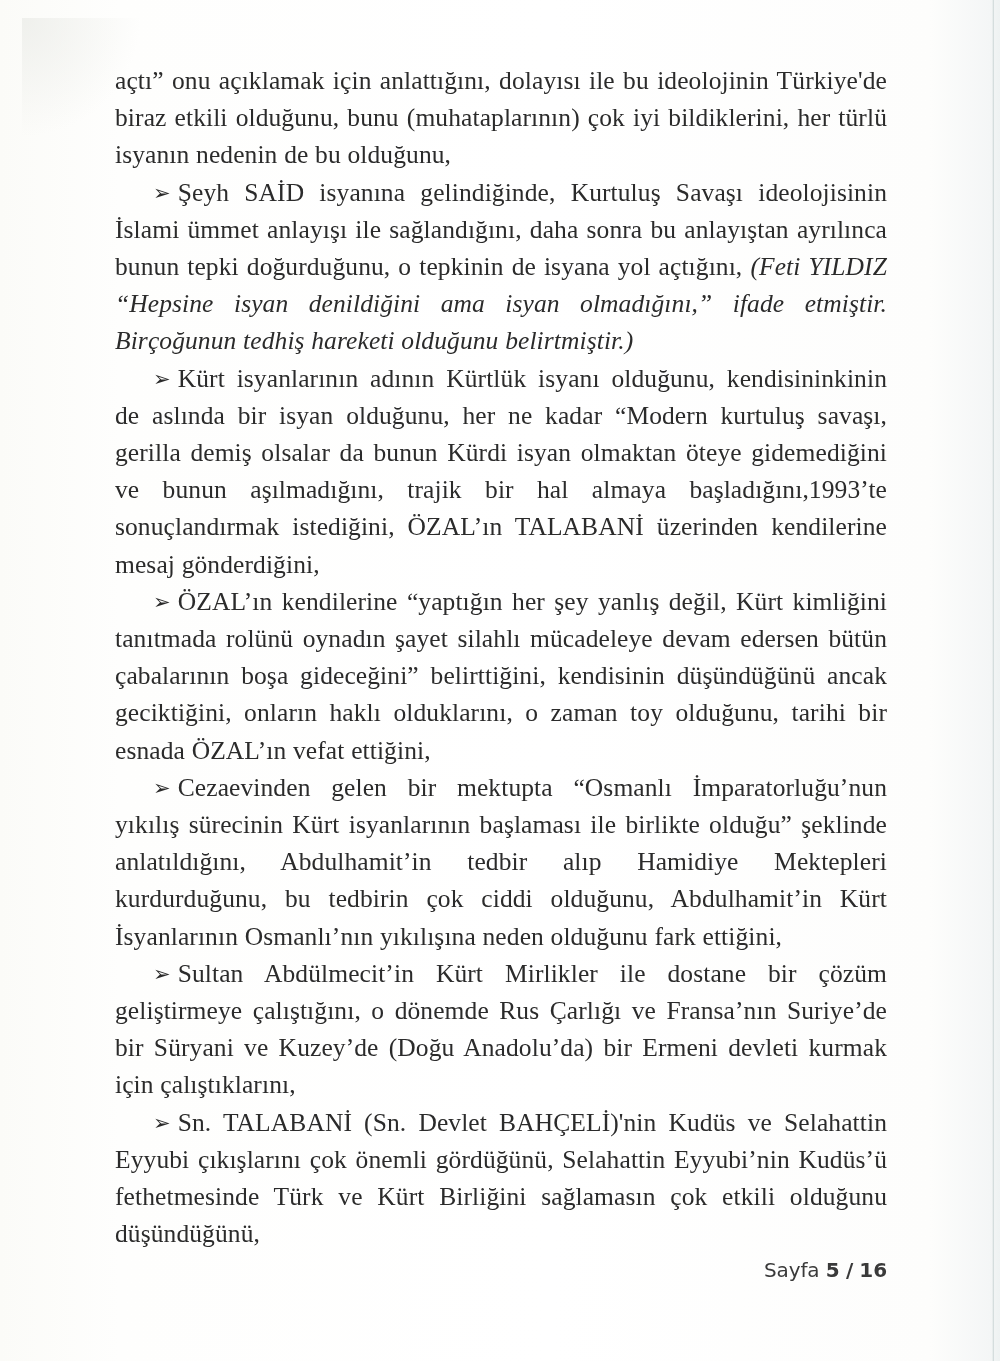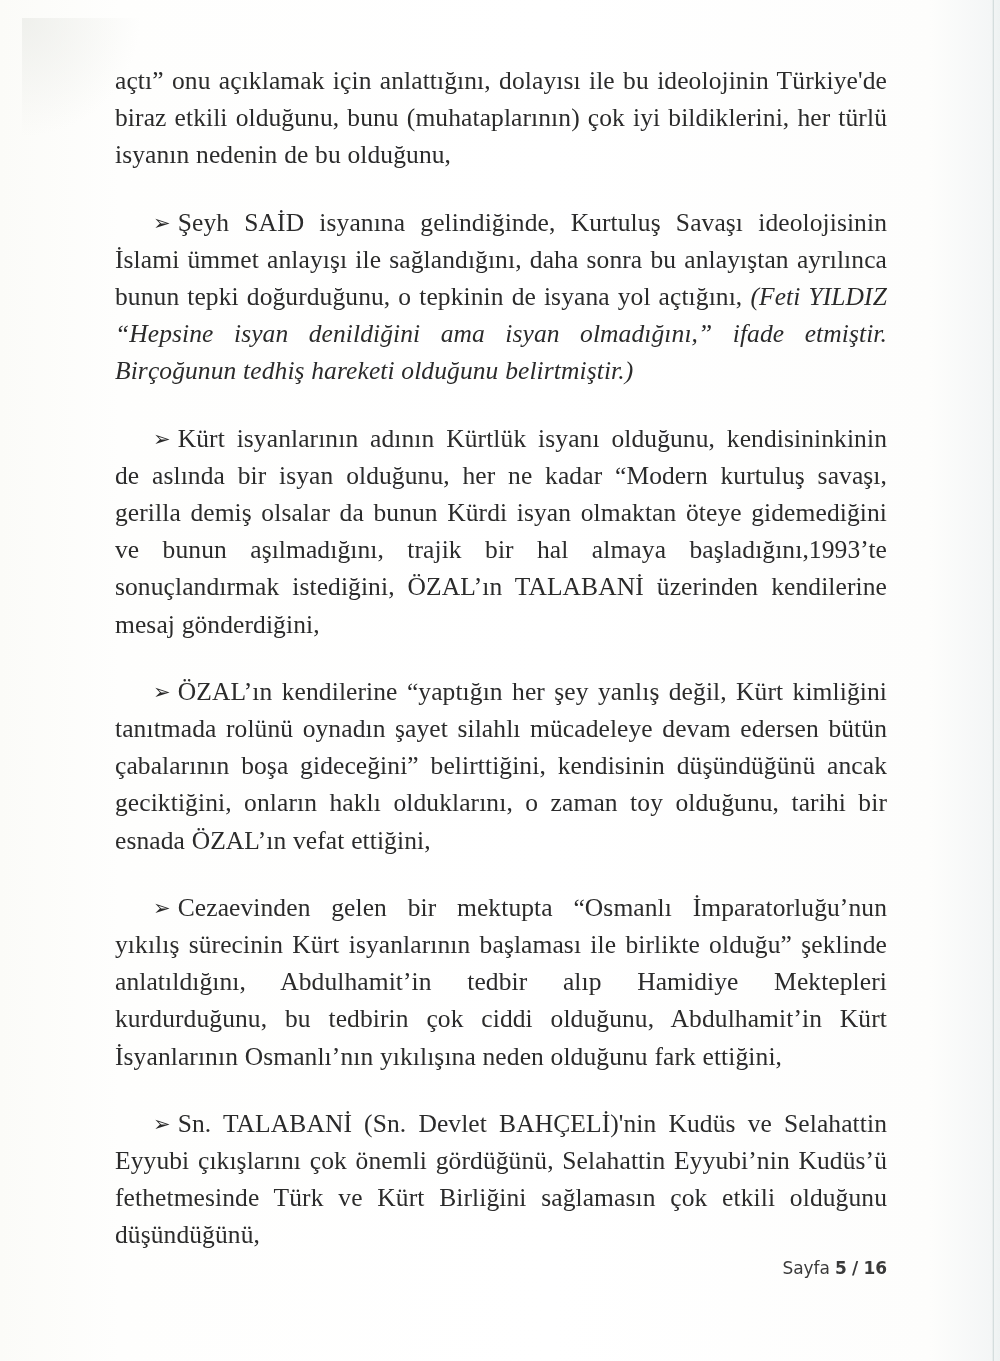--- a/index.html
+++ b/index.html
@@ -59,42 +59,41 @@
     text-align: justify;
     text-justify: inter-word;
     letter-spacing: 0.1px;
     word-spacing: 0.2px;
   }
   p.cont {
     text-indent: 0;
   }
   p.bullet {
     text-indent: 38px;
-    margin-top: 30px;
   }
   .mk {
     font-family: "DejaVu Sans", sans-serif;
     font-size: 21px;
     line-height: 0;
     position: relative;
     top: -1px;
     padding-right: 7px;
   }
   em {
     font-style: italic;
   }
   .footer {
     position: absolute;
     left: 115px;
     top: 1258px;
     width: 772px;
     text-align: right;
     z-index: 2;
     font-family: "DejaVu Sans", "Liberation Sans", sans-serif;
-    font-size: 17px;
+    font-size: 20px;
     color: #3a3a3a;
     letter-spacing: -0.1px;
   }
   .footer .num {
     font-weight: bold;
   }
 </style>
 </head>
 <body>
 
@@ -118,20 +117,23 @@
 
     <p class="bullet">
       <span class="mk">➢</span><span>ÖZAL’ın kendilerine “yaptığın her şey yanlış değil, Kürt kimliğini tanıtmada rolünü oynadın şayet silahlı mücadeleye devam edersen bütün çabalarının boşa gideceğini” belirttiğini, kendisinin düşündüğünü ancak geciktiğini, onların haklı olduklarını, o zaman toy olduğunu, tarihi bir esnada ÖZAL’ın vefat ettiğini,</span>
     </p>
 
 
     <p class="bullet">
       <span class="mk">➢</span><span>Cezaevinden gelen bir mektupta “Osmanlı İmparatorluğu’nun yıkılış sürecinin Kürt isyanlarının başlaması ile birlikte olduğu” şeklinde anlatıldığını, Abdulhamit’in tedbir alıp Hamidiye Mektepleri kurdurduğunu, bu tedbirin çok ciddi olduğunu, Abdulhamit’in Kürt İsyanlarının Osmanlı’nın yıkılışına neden olduğunu fark ettiğini,</span>
     </p>
 
+    <p class="bullet">
+      <span class="mk">➢</span><span>Sultan Abdülmecit’in Kürt Mirlikler ile dostane bir çözüm geliştirmeye çalıştığını, o dönemde Rus Çarlığı ve Fransa’nın Suriye’de bir Süryani ve Kuzey’de (Doğu Anadolu’da) bir Ermeni devleti kurmak için çalıştıklarını,</span>
+    </p>
 
     <p class="bullet">
       <span class="mk">➢</span><span>Sn. TALABANİ (Sn. Devlet BAHÇELİ)'nin Kudüs ve Selahattin Eyyubi çıkışlarını çok önemli gördüğünü, Selahattin Eyyubi’nin Kudüs’ü fethetmesinde Türk ve Kürt Birliğini sağlamasın çok etkili olduğunu düşündüğünü,</span>
     </p>
 
   </div>
 
   <div class="footer">
     <span>Sayfa</span><span>&nbsp;</span><span class="num">5</span><span>&nbsp;</span><span class="num">/</span><span>&nbsp;</span><span class="num">16</span>
   </div>

